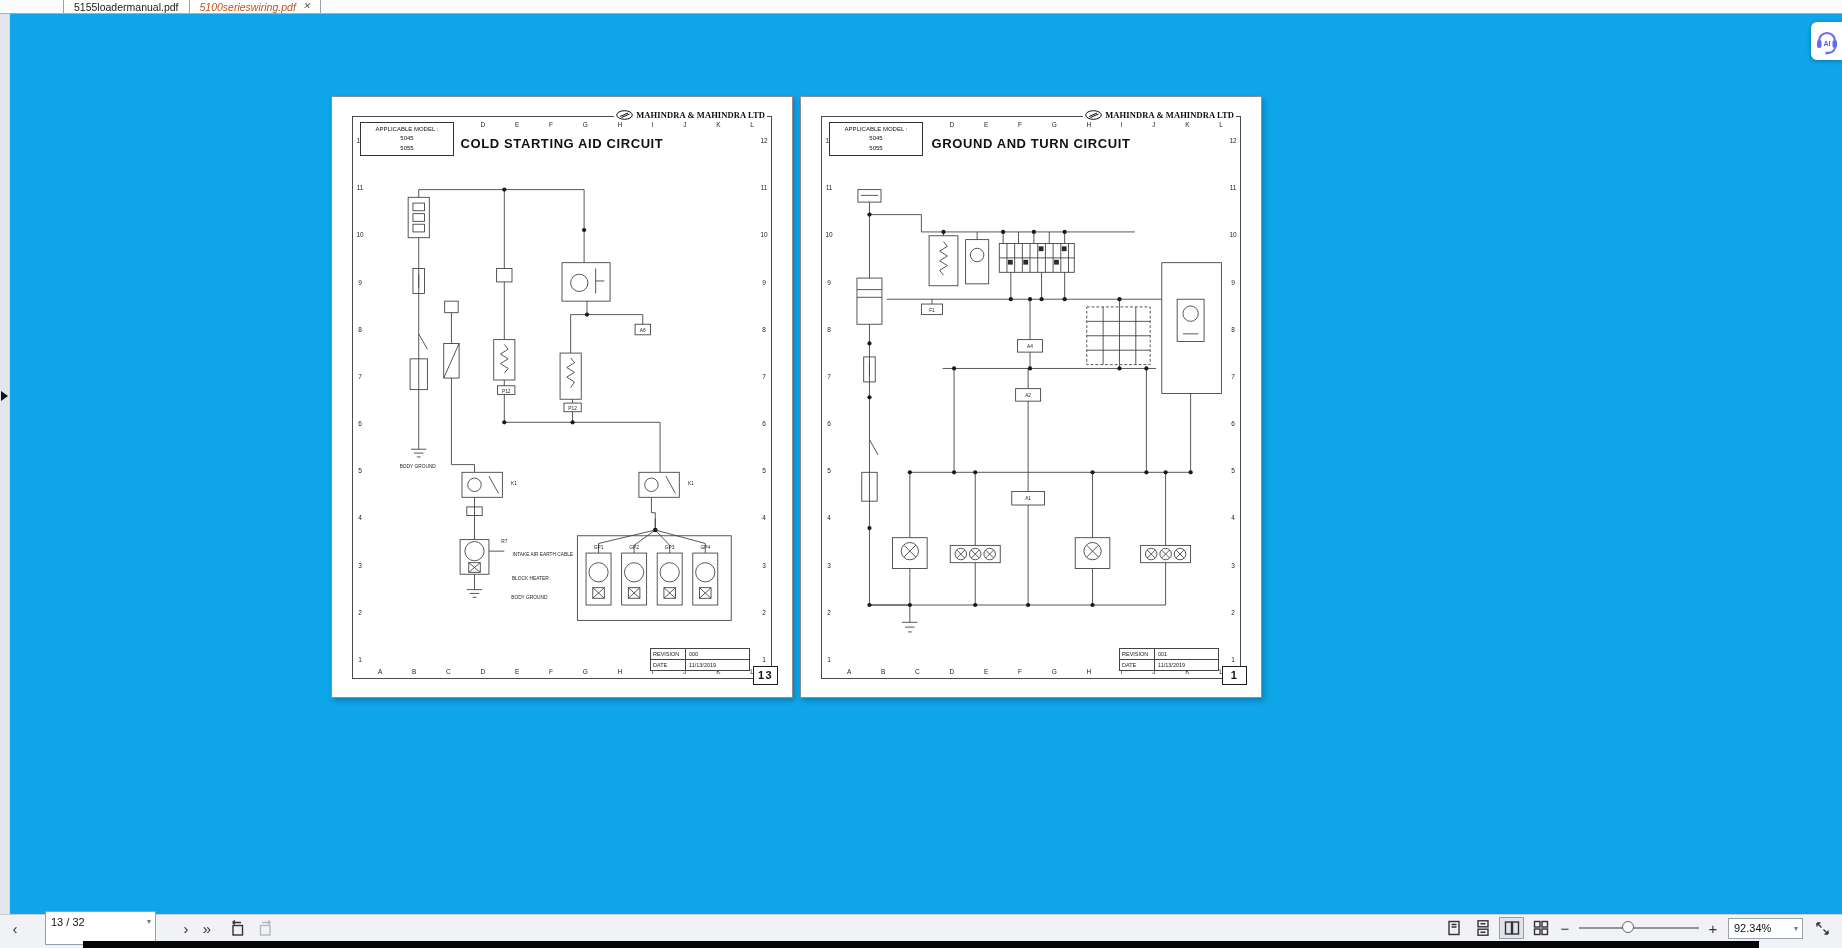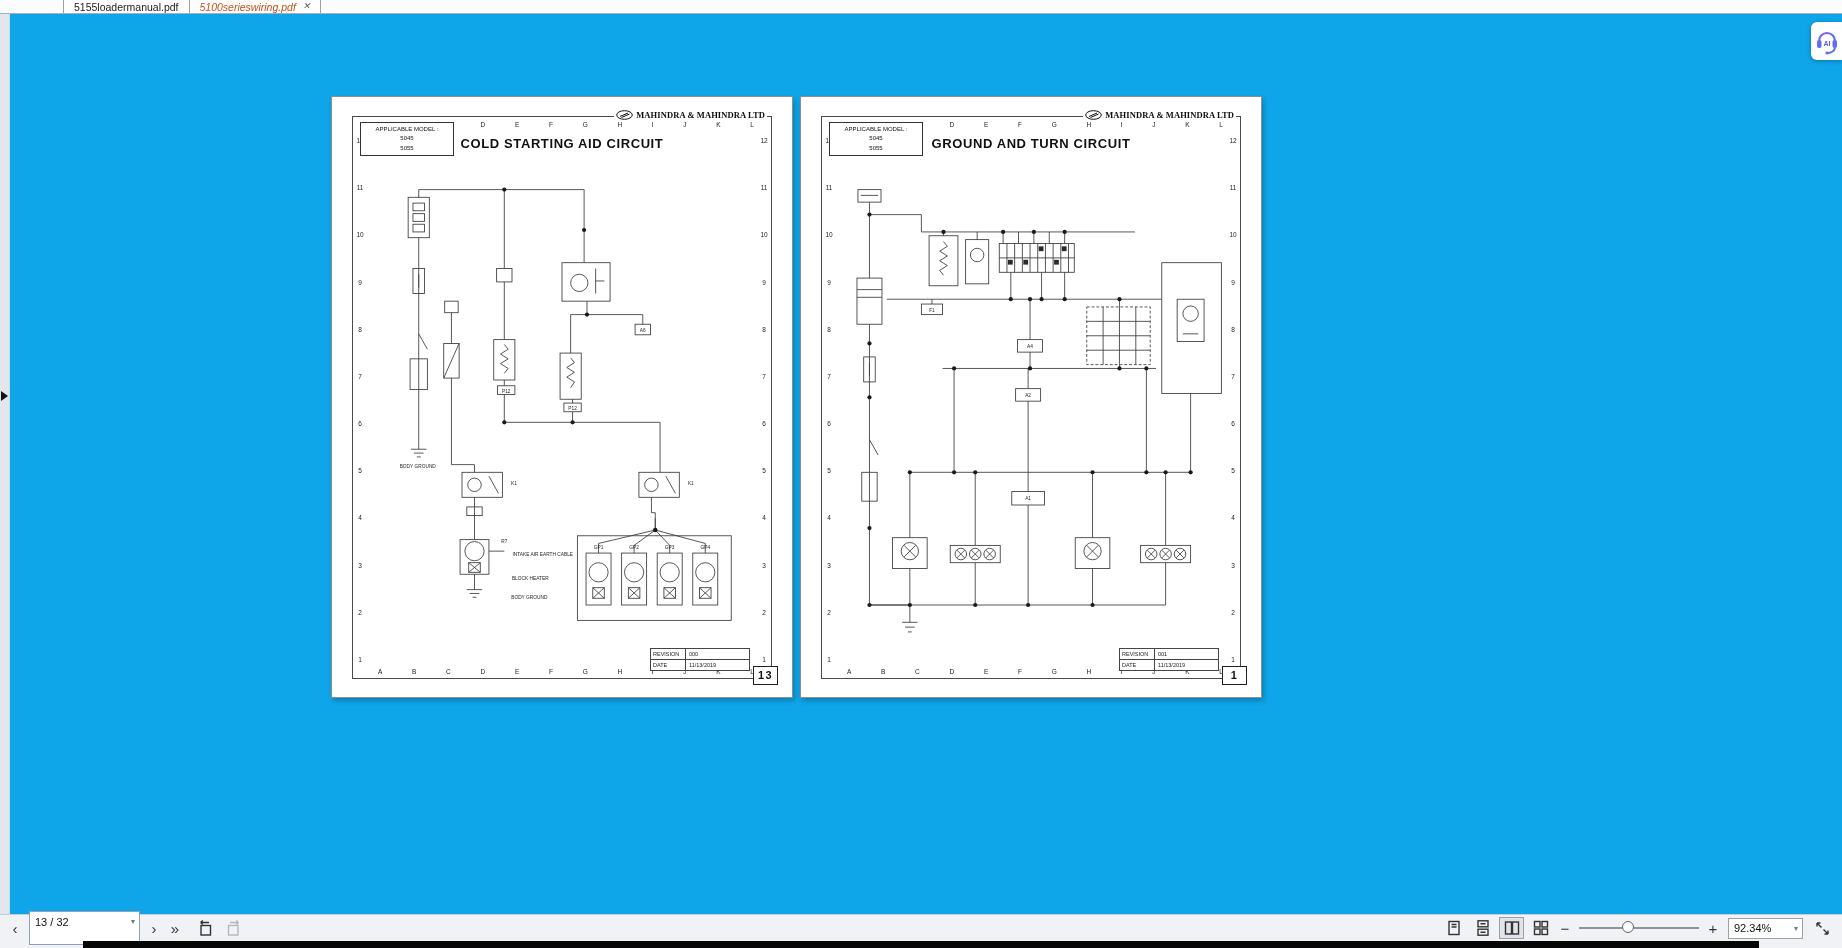--- a/index.html
+++ b/index.html
@@ -69,21 +69,21 @@
            border-top:1px solid #c9ccd3;z-index:5;}
   .tb-row{position:absolute;top:0;left:0;right:0;height:26px;display:flex;align-items:center;
           justify-content:space-between;padding:0 5px;}
   .tb-group{display:flex;align-items:center;}
   .tbtn{height:22px;min-width:20px;display:flex;align-items:center;justify-content:center;
         color:#333;font-size:15px;background:transparent;border:none;padding:0 3px;
         font-family:"Liberation Sans",sans-serif;}
   .tbtn.jump{letter-spacing:-2px;}
   .page-box{width:100px;height:19px;background:#fff;border:1px solid #8fa0b8;display:flex;
             align-items:center;justify-content:space-between;font-size:11px;color:#111;
-            padding:0 4px 13px 5px;margin:0 4px;}
+            padding:0 4px 13px 5px;margin:0 20px;}
   .zoom-box{width:64px;height:19px;background:#fff;border:1px solid #9aa2ae;display:flex;
             align-items:center;justify-content:space-between;font-size:11px;color:#111;
             padding:0 4px 0 5px;margin:0 5px;}
   .caret{color:#777;font-size:8px;}
   .vbtn{width:25px;height:22px;display:flex;align-items:center;justify-content:center;
         margin:0 2px;border:1px solid transparent;background:transparent;padding:0;}
   .vbtn.active{background:#e0e3e9;border:1px solid #98a0ac;}
   .icon-stroke{stroke:#333;fill:none;stroke-width:1.4;}
   .icon-stroke.dis{stroke:#b3b7be;}
   .slider{width:120px;height:20px;position:relative;margin:0 4px;}

